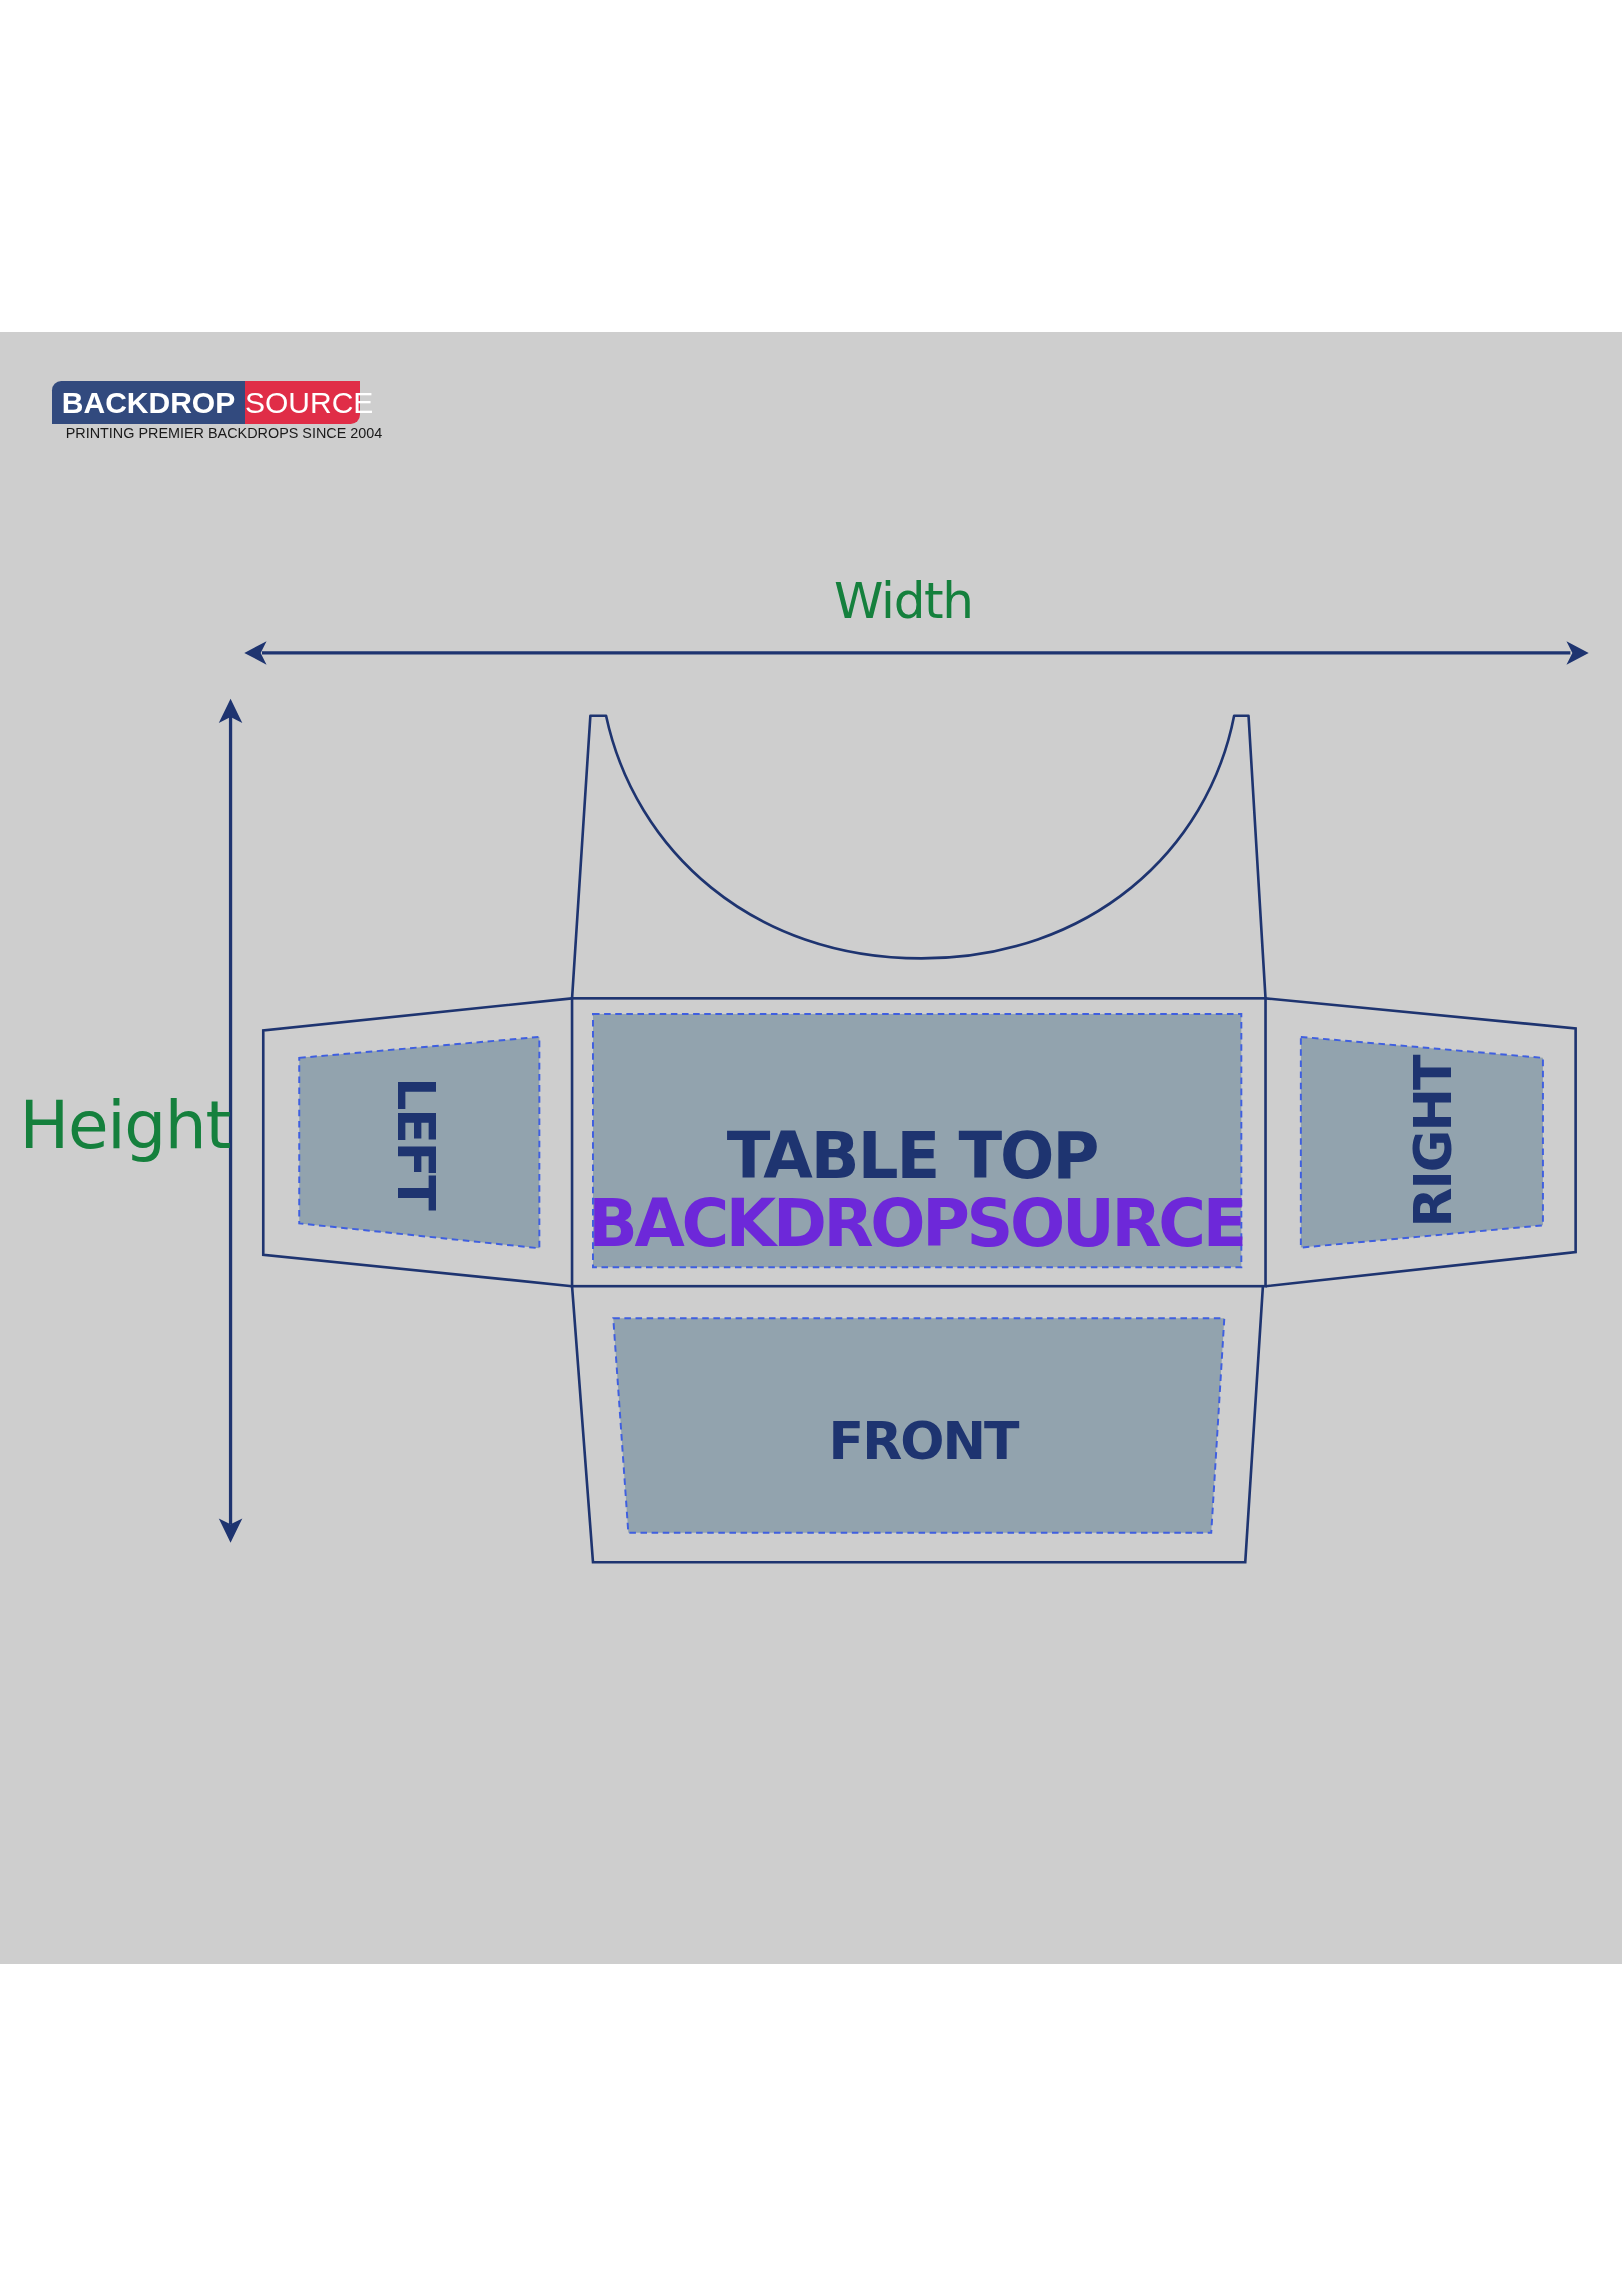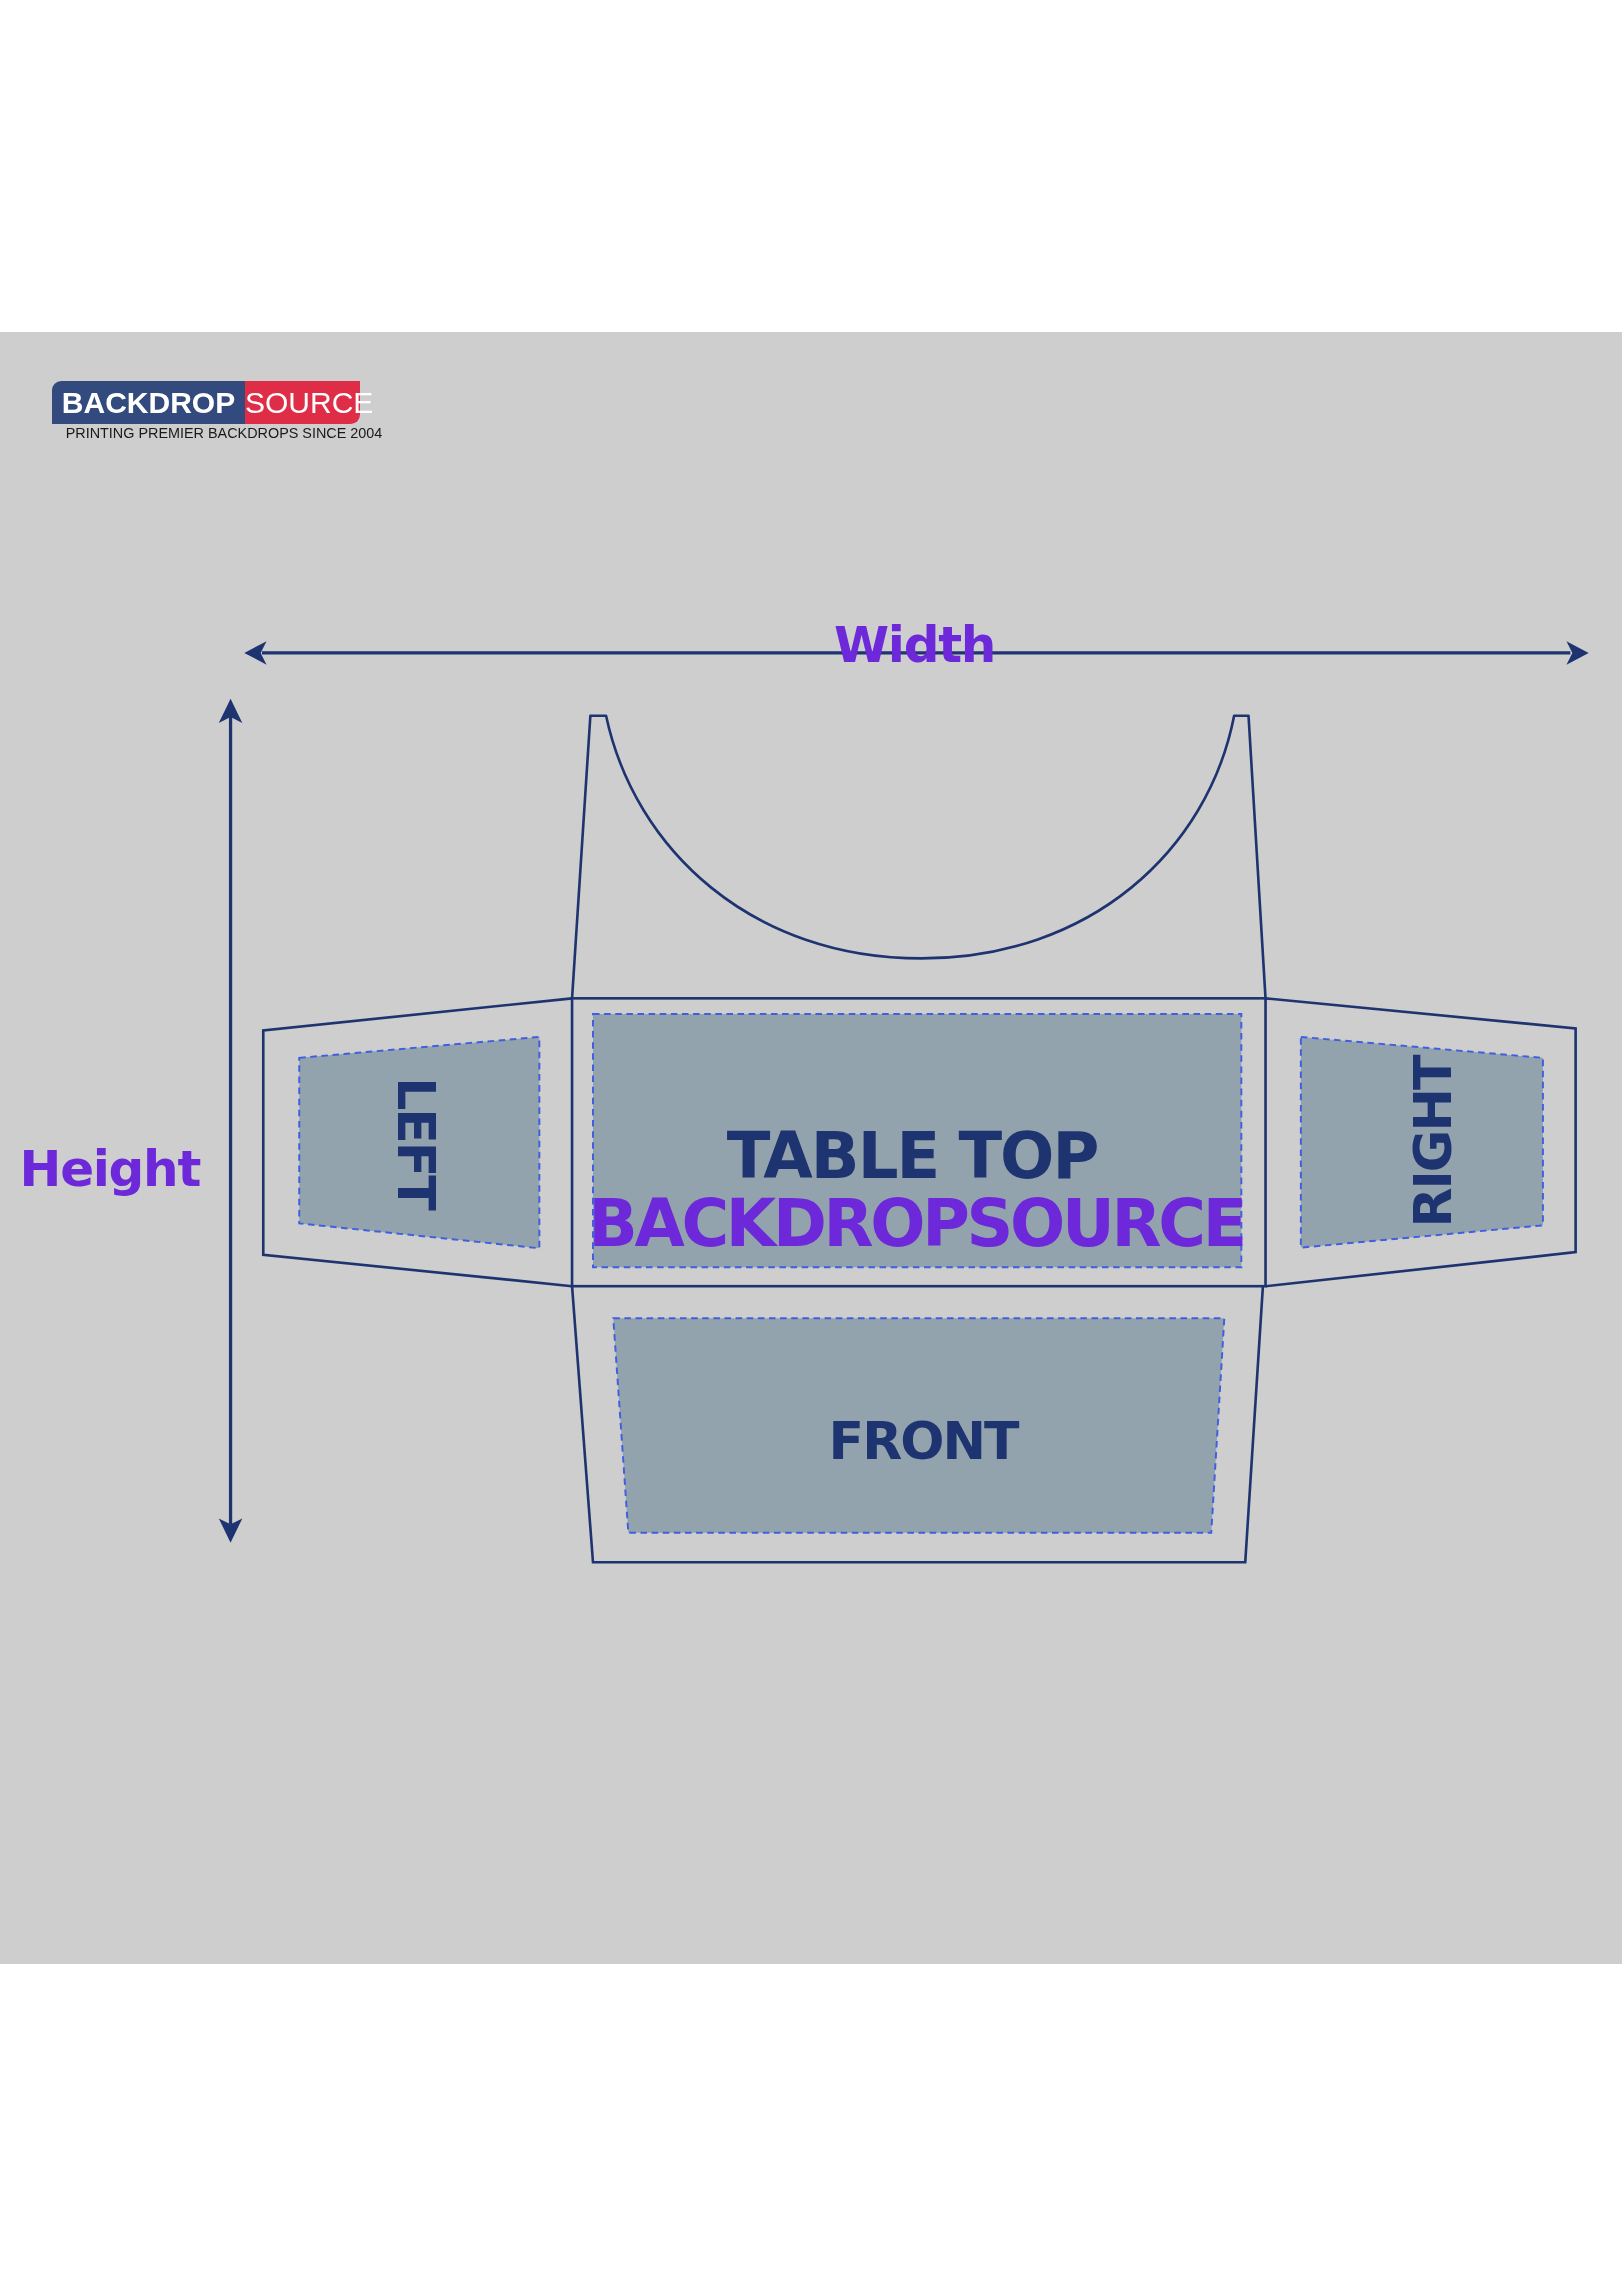--- a/index.html
+++ b/index.html
@@ -68,36 +68,35 @@
       width: 288px;
       font-family: "Liberation Sans", sans-serif;
       font-size: 14.4px;
       line-height: 18.3px;
       color: #1a1a1a;
       white-space: nowrap;
     }
     .dim-label {
       position: absolute;
       font-family: "DejaVu Sans", sans-serif;
-      font-weight: bold;
-      color: #6d28d9;
-      white-space: nowrap;
-      margin-top: 44px;
+      font-weight: normal;
+      color: #15803d;
+      white-space: nowrap;
     }
     .dim-width {
       left: 834px;
       top: 569px;
       font-size: 50px;
       line-height: 65px;
       letter-spacing: -1.3px;
     }
     .dim-height {
       left: 19.6px;
       top: 1093px;
-      font-size: 50px;
+      font-size: 66px;
       line-height: 65px;
       letter-spacing: -1.3px;
     }
     svg.diagram {
       position: absolute;
       left: 0;
       top: 0;
       width: 1623px;
       height: 2295px;
     }

